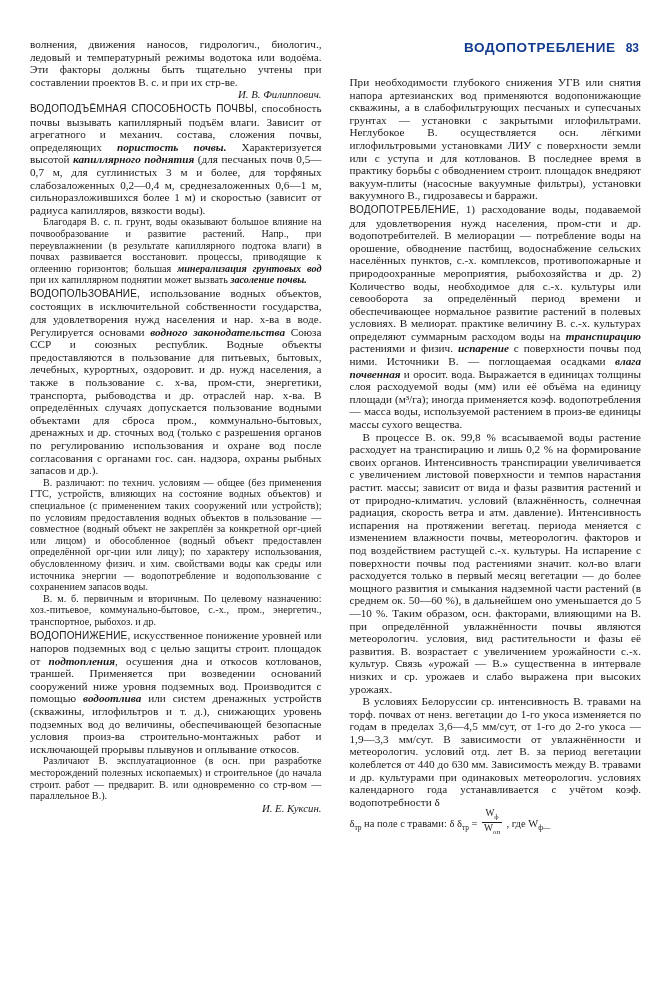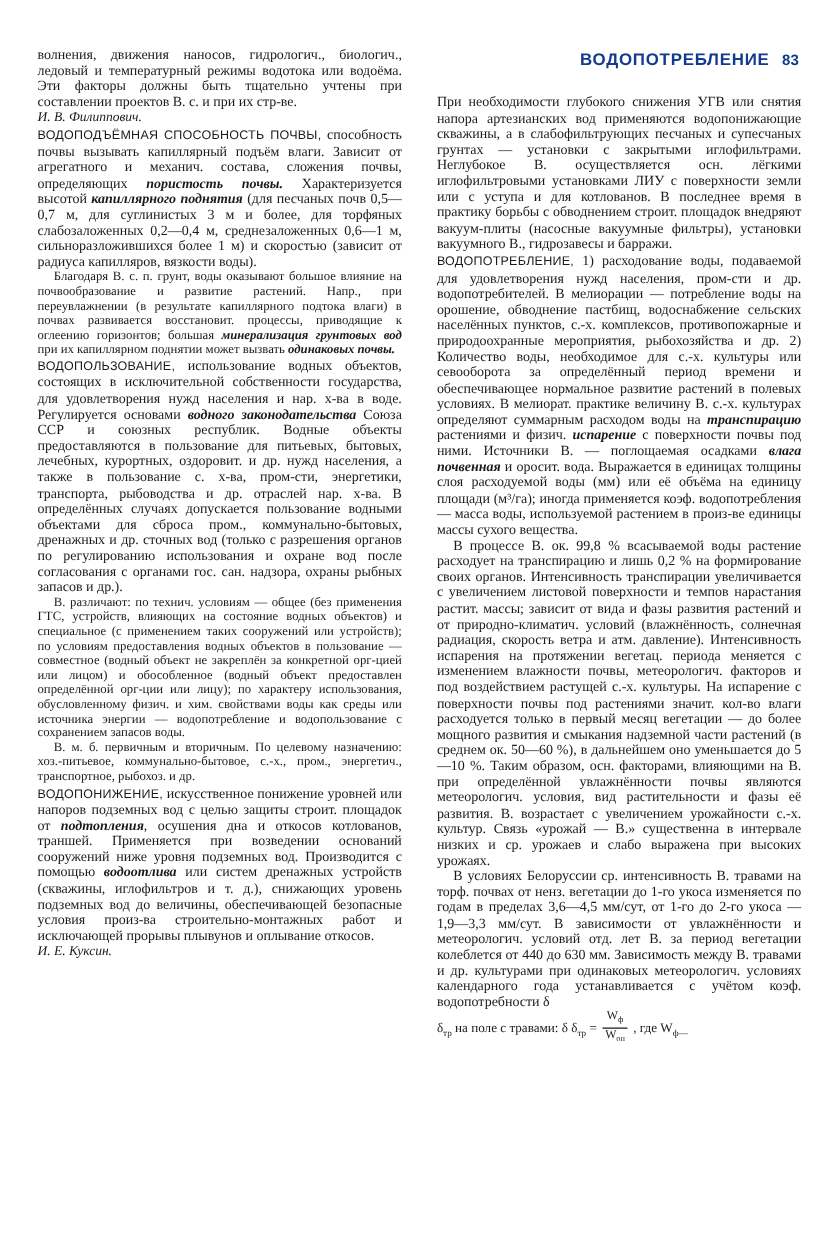--- a/index.html
+++ b/index.html
@@ -75,20 +75,21 @@
   .entry {
     margin-top: 1px;
   }
   .small {
     font-size: 10.2px;
     line-height: 11.6px;
     text-align: justify;
   }
   .author {
     font-style: italic;
+    text-align: right;
     display: block;
     font-size: 10.8px;
   }
   i, .ital {
     font-style: italic;
     font-weight: bold;
   }
   .formula {
     display: inline-block;
     vertical-align: middle;
@@ -127,29 +128,30 @@
 
   <div class="columns">
 
     <div class="col left">
 
       <p class="noindent">волнения, движения наносов, гидрологич., биологич., ледовый и температурный режимы водотока или водоёма. Эти факторы должны быть тщательно учтены при составлении проектов В. с. и при их стр-ве.</p>
       <span class="author">И. В. Филиппович.</span>
 
       <p class="entry noindent"><span class="entry-head">ВОДОПОДЪЁМНАЯ СПОСОБНОСТЬ ПОЧВЫ,</span> <span id="lb0">способность почвы вызывать капиллярный подъём влаги. Зависит от агрегатного и механич. состава, сложения почвы, определяющих <i>пористость почвы.</i> Характеризуется высотой <i>капиллярного поднятия</i> (для песчаных почв 0,5—0,7 м, для суглинистых 3 м и более, для торфяных слабозаложенных 0,2—0,4 м, среднезаложенных 0,6—1 м, сильноразложившихся более 1 м) и скоростью (зависит от радиуса капилляров, вязкости воды).</span></p>
 
-      <p class="small" id="ls0">Благодаря В. с. п. грунт, воды оказывают большое влияние на почвообразование и развитие растений. Напр., при переувлажнении (в результате капиллярного подтока влаги) в почвах развивается восстановит. процессы, приводящие к оглеению горизонтов; большая <i>минерализация грунтовых вод</i> при их капиллярном поднятии может вызвать <i>одинаковых почвы.</i></p>
+      <p class="small" id="ls0">Благодаря В. с. п. грунт, воды оказывают большое влияние на почвообразование и развитие растений. Напр., при переувлажнении (в результате капиллярного подтока влаги) в почвах развивается восстановит. процессы, приводящие к оглеению горизонтов; большая <i>минерализация грунтовых вод</i> при их капиллярном поднятии может вызвать <i>засоление почвы.</i></p>
 
       <p class="entry noindent"><span class="entry-head">ВОДОПОЛЬЗОВАНИЕ,</span> <span id="lb1">использование водных объектов, состоящих в исключительной собственности государства, для удовлетворения нужд населения и нар. х-ва в воде. Регулируется основами <i>водного законодательства</i> Союза ССР и союзных республик. Водные объекты предоставляются в пользование для питьевых, бытовых, лечебных, курортных, оздоровит. и др. нужд населения, а также в пользование с. х-ва, пром-сти, энергетики, транспорта, рыбоводства и др. отраслей нар. х-ва. В определённых случаях допускается пользование водными объектами для сброса пром., коммунально-бытовых, дренажных и др. сточных вод (только с разрешения органов по регулированию использования и охране вод после согласования с органами гос. сан. надзора, охраны рыбных запасов и др.).</span></p>
 
       <p class="small" id="ls1">В. различают: по технич. условиям — общее (без применения ГТС, устройств, влияющих на состояние водных объектов) и специальное (с применением таких сооружений или устройств); по условиям предоставления водных объектов в пользование — совместное (водный объект не закреплён за конкретной орг-цией или лицом) и обособленное (водный объект предоставлен определённой орг-ции или лицу); по характеру использования, обусловленному физич. и хим. свойствами воды как среды или источника энергии — водопотребление и водопользование с сохранением запасов воды.</p>
       <p class="small" id="ls2">В. м. б. первичным и вторичным. По целевому назначению: хоз.-питьевое, коммунально-бытовое, с.-х., пром., энергетич., транспортное, рыбохоз. и др.</p>
 
       <p class="entry noindent"><span class="entry-head">ВОДОПОНИЖЕНИЕ,</span> <span id="lb2">искусственное понижение уровней или напоров подземных вод с целью защиты строит. площадок от <i>подтопления</i>, осушения дна и откосов котлованов, траншей. Применяется при возведении оснований сооружений ниже уровня подземных вод. Производится с помощью <i>водоотлива</i> или систем дренажных устройств (скважины, иглофильтров и т. д.), снижающих уровень подземных вод до величины, обеспечивающей безопасные условия произ-ва строительно-монтажных работ и исключающей прорывы плывунов и оплывание откосов.</span></p>
 
+      <p class="small" id="ls3">Различают В. эксплуатационное (в осн. при разработке месторождений полезных ископаемых) и строительное (до начала строит. работ — предварит. В. или одновременно со стр-вом — параллельное В.).</p>
       <span class="author">И. Е. Куксин.</span>
 
     </div>
 
     <div class="col right">
 
       <p class="noindent">При необходимости глубокого снижения УГВ или снятия напора артезианских вод применяются водопонижающие скважины, а в слабофильтрующих песчаных и супесчаных грунтах — установки с закрытыми иглофильтрами. Неглубокое В. осуществляется осн. лёгкими иглофильтровыми установками ЛИУ с поверхности земли или с уступа и для котлованов. В последнее время в практику борьбы с обводнением строит. площадок внедряют вакуум-плиты (насосные вакуумные фильтры), установки вакуумного В., гидрозавесы и барражи.</p>
 
       <p class="entry noindent"><span class="entry-head">ВОДОПОТРЕБЛЕНИЕ,</span> <span id="rb0">1) расходование воды, подаваемой для удовлетворения нужд населения, пром-сти и др. водопотребителей. В мелиорации — потребление воды на орошение, обводнение пастбищ, водоснабжение сельских населённых пунктов, с.-х. комплексов, противопожарные и природоохранные мероприятия, рыбохозяйства и др. 2) Количество воды, необходимое для с.-х. культуры или севооборота за определённый период времени и обеспечивающее нормальное развитие растений в полевых условиях. В мелиорат. практике величину В. с.-х. культурах определяют суммарным расходом воды на <i>транспирацию</i> растениями и физич. <i>испарение</i> с поверхности почвы под ними. Источники В. — поглощаемая осадками <i>влага почвенная</i> и оросит. вода. Выражается в единицах толщины слоя расходуемой воды (мм) или её объёма на единицу площади (м³/га); иногда применяется коэф. водопотребления — масса воды, используемой растением в произ-ве единицы массы сухого вещества.</span></p>
 

